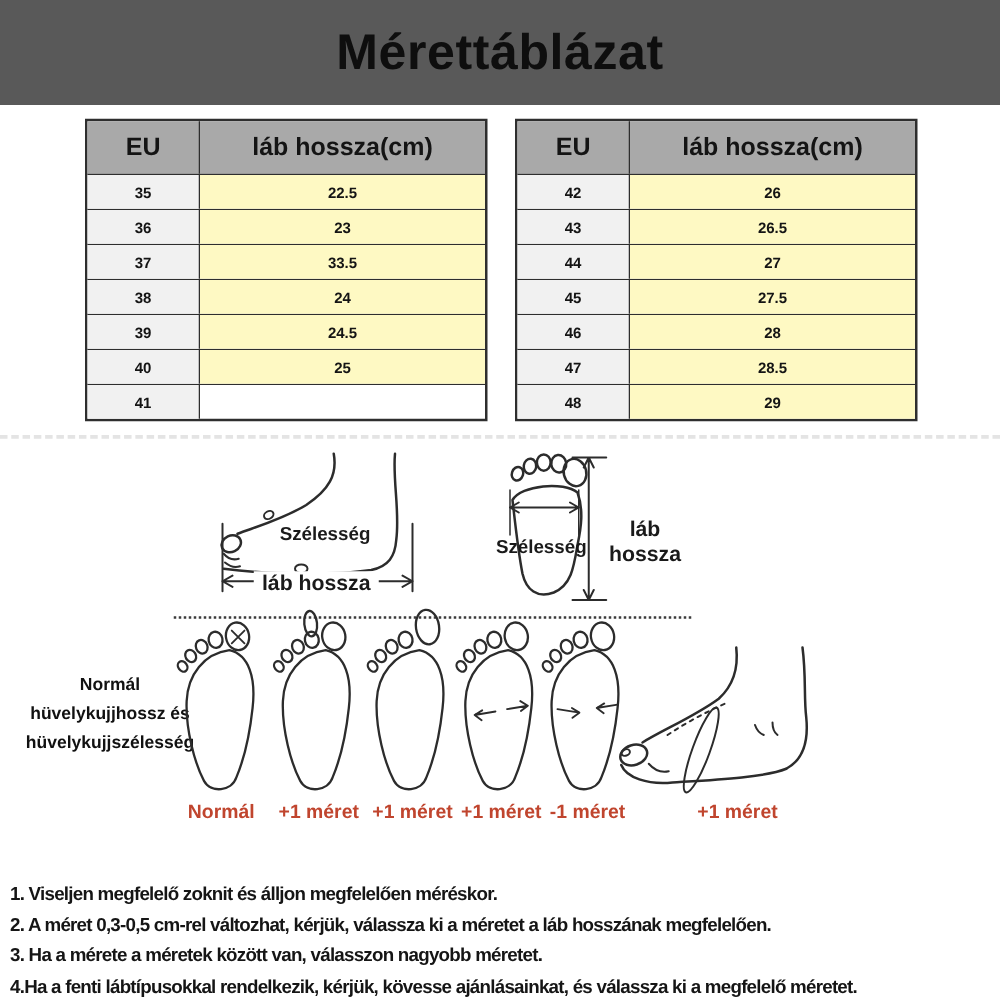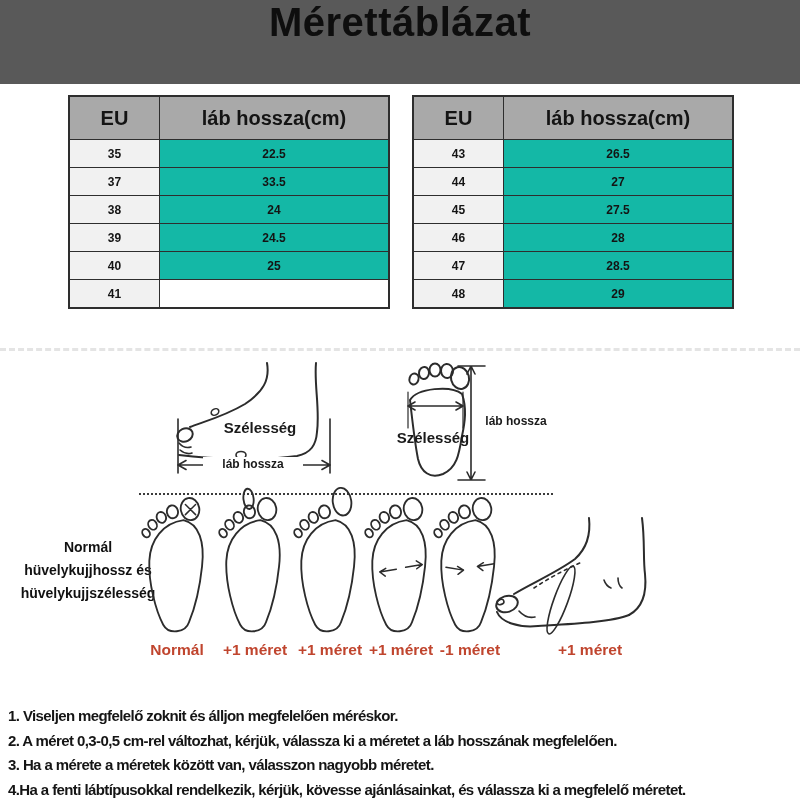--- a/index.html
+++ b/index.html
@@ -2,47 +2,47 @@
 <html><head>
 <meta charset="utf-8">
 <style>
   html,body{margin:0;padding:0;background:#fff;}
   *{box-sizing:border-box;}
   #page{position:relative;width:800px;height:800px;background:#fff;overflow:hidden;
         font-family:"Liberation Sans",sans-serif;color:#141414;}
 
   
   .banner{position:absolute;left:0;top:0;width:800px;height:84px;background:#595959;
-          display:flex;align-items:flex-start;justify-content:center;}
+          display:flex;align-items:center;justify-content:center;}
   .banner h1{margin:0;font-size:40px;font-weight:bold;color:#0e0e0e;letter-spacing:.5px;}
 
   
   .size-table{position:absolute;top:95px;width:322px;border:2px solid #2e2e2e;background:#fff;}
   .trow{display:flex;height:28px;border-top:1.5px solid #2e2e2e;}
   .trow.thead{height:42px;border-top:none;background:#a9a9a9;}
   .tcell{display:flex;align-items:center;justify-content:center;font-weight:bold;font-size:12px;}
   .tcell.eu{width:90px;border-right:1.5px solid #2e2e2e;background:#f1f1f1;}
   .thead .tcell{font-size:20px;}
   .thead .tcell.eu{background:transparent;}
-  .tcell.val{flex:1;background:#14b8a6;}
+  .tcell.val{flex:1;background:#fef9c3;}
   .thead .tcell.val{background:transparent;}
 
   
   .dash-divider{position:absolute;left:0;top:348px;width:800px;height:0;border-top:3px dashed #e4e4e4;}
   .dotted-line{position:absolute;left:139px;top:493px;width:414px;height:0;border-top:2.5px dotted #3b3b3b;}
 
   
   svg.illus{position:absolute;overflow:visible;}
   svg.illus *, #illus-defs *{fill:none;stroke:#2c2c2c;stroke-width:2;stroke-linecap:round;stroke-linejoin:round;}
   .w1{stroke-width:1.2 !important;}
   .w15{stroke-width:1.6 !important;}
 
   
   .diag-label{position:absolute;font-weight:bold;color:#1a1a1a;text-align:center;font-size:15px;}
-  .diag-label.small{font-size:12px;background:#fff;padding:0 3px;}
+  .diag-label.small{font-size:17px;background:#fff;padding:0 3px;}
 
   
   .note-block{position:absolute;left:8px;top:536px;width:160px;text-align:center;
               font-weight:bold;font-size:14px;line-height:23px;color:#111;}
   .type-label{position:absolute;top:641px;width:80px;text-align:center;
               font-weight:bold;font-size:15.5px;color:#c0452e;}
 
   
   .instructions{position:absolute;left:8px;top:704px;width:792px;font-weight:bold;
                 font-size:15px;line-height:24.5px;letter-spacing:-0.6px;color:#151515;white-space:nowrap;}
@@ -74,20 +74,24 @@
   <div class="size-table" style="left:68px">
     <div class="trow thead">
       <div class="tcell eu">EU</div>
       <div class="tcell val">láb hossza(cm)</div>
     </div>
     <div class="trow">
         <div class="tcell eu">35</div>
         <div class="tcell val">22.5</div>
       </div>
     <div class="trow">
+        <div class="tcell eu">36</div>
+        <div class="tcell val">23</div>
+      </div>
+    <div class="trow">
         <div class="tcell eu">37</div>
         <div class="tcell val">33.5</div>
       </div>
     <div class="trow">
         <div class="tcell eu">38</div>
         <div class="tcell val">24</div>
       </div>
     <div class="trow">
         <div class="tcell eu">39</div>
         <div class="tcell val">24.5</div>
@@ -99,20 +103,24 @@
     <div class="trow">
         <div class="tcell eu">41</div>
       </div>
   </div>
 
   <div class="size-table" style="left:412px">
     <div class="trow thead">
       <div class="tcell eu">EU</div>
       <div class="tcell val">láb hossza(cm)</div>
     </div>
+    <div class="trow">
+        <div class="tcell eu">42</div>
+        <div class="tcell val">26</div>
+      </div>
     <div class="trow">
         <div class="tcell eu">43</div>
         <div class="tcell val">26.5</div>
       </div>
     <div class="trow">
         <div class="tcell eu">44</div>
         <div class="tcell val">27</div>
       </div>
     <div class="trow">
         <div class="tcell eu">45</div>

